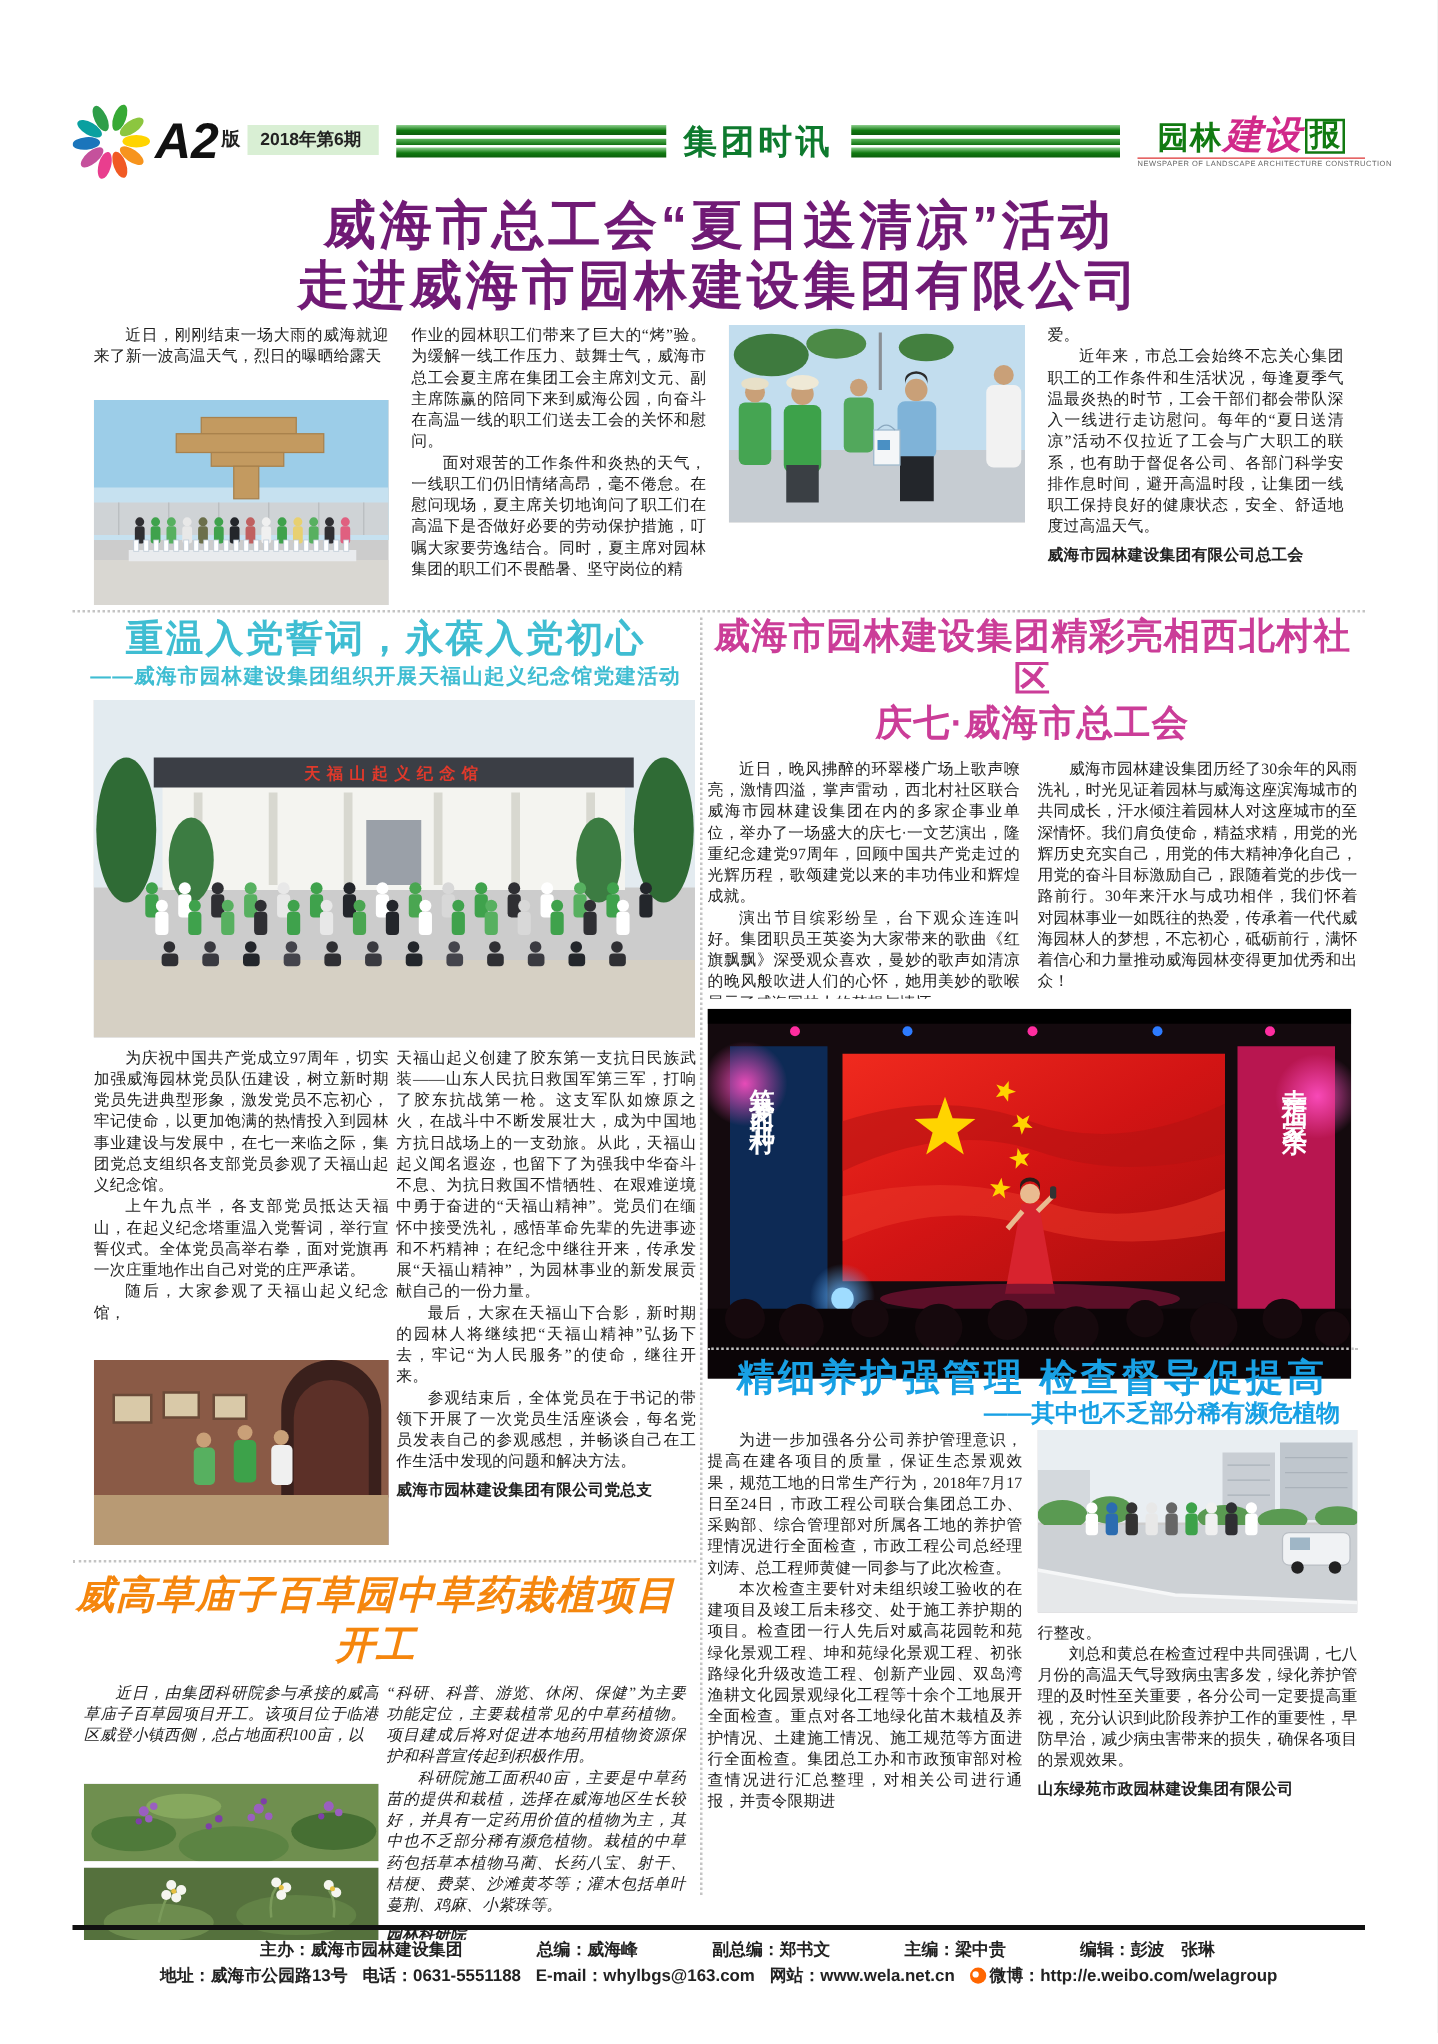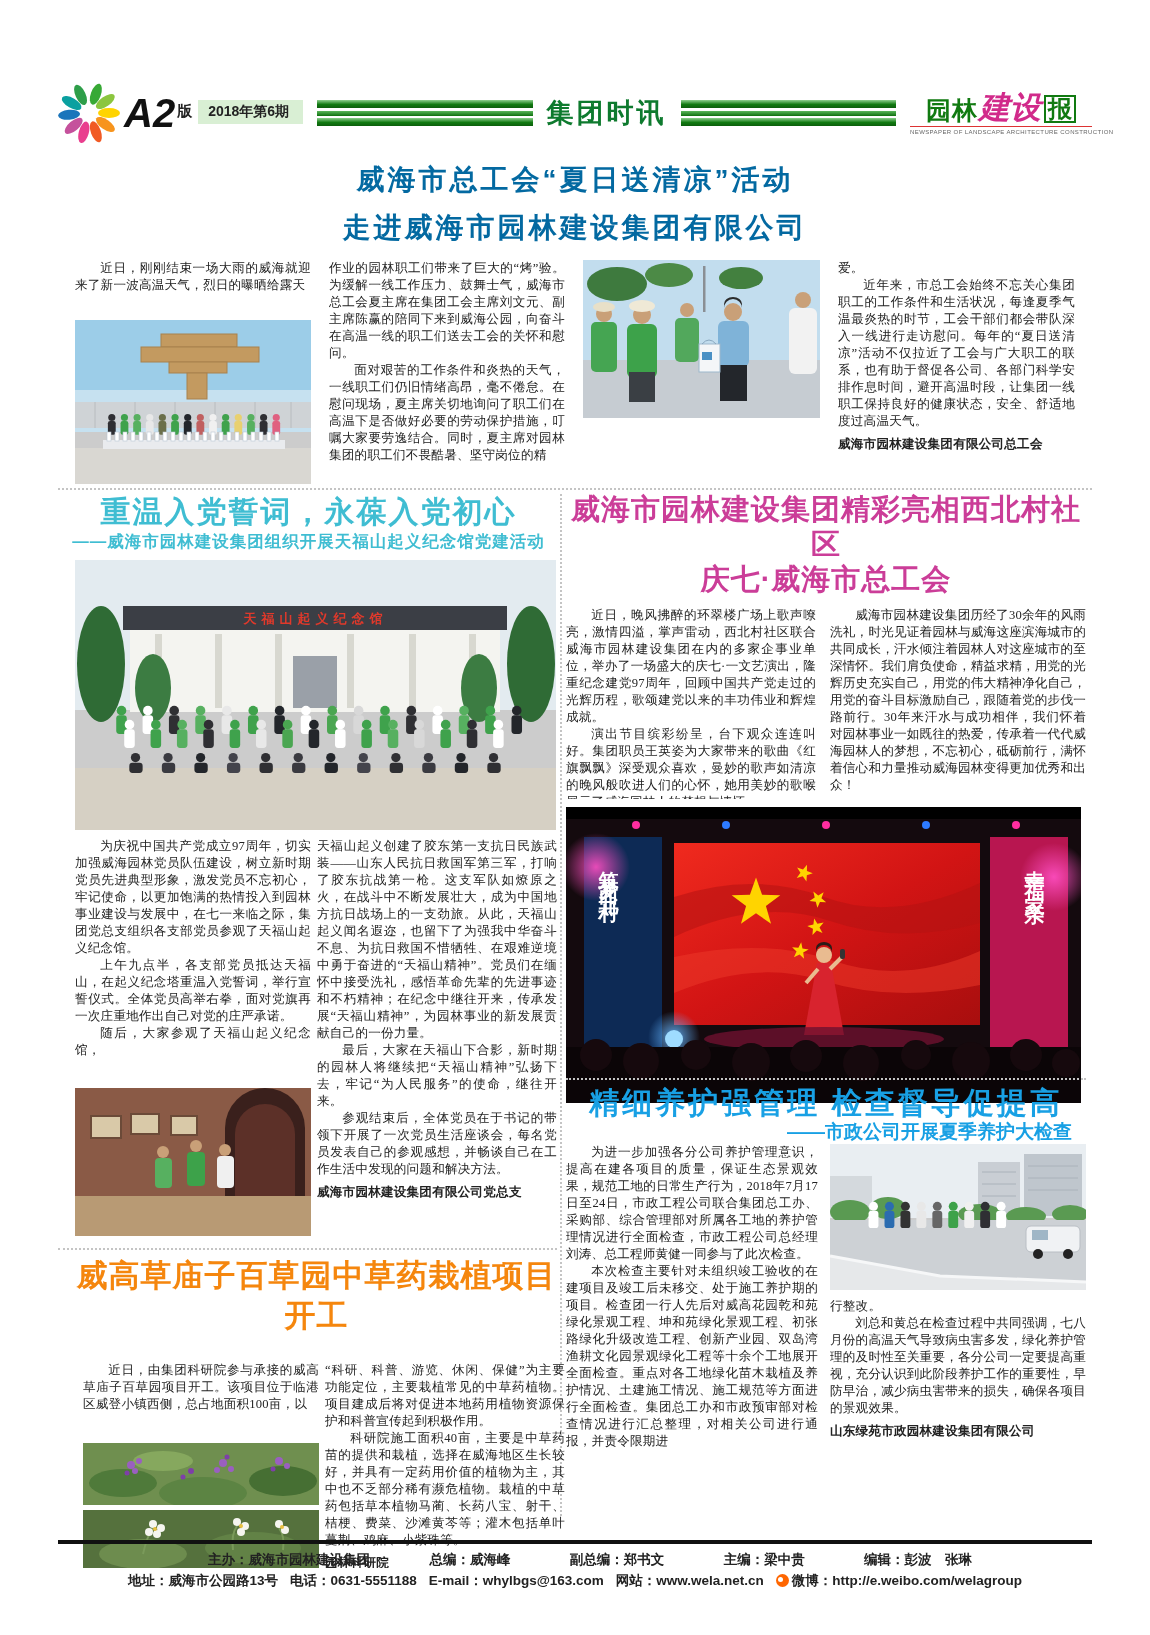--- a/index.html
+++ b/index.html
@@ -18,22 +18,22 @@
   .gbar i.mid{height:5px;background:linear-gradient(180deg,#5cb75c,#0f700f);}
   .section-title{font-size:27px;font-weight:bold;color:#0e7a2e;letter-spacing:3px;white-space:nowrap;}
   .paper-logo{width:182px;text-align:center;line-height:1;white-space:nowrap;}
   .paper-logo .row{display:flex;align-items:flex-end;justify-content:center;}
   .pl-green{color:#117a11;font-weight:bold;font-size:25px;letter-spacing:1px;}
   .pl-script{color:#d12a8a;font-weight:bold;font-style:italic;font-size:31px;margin:0 1px;}
   .pl-box{color:#117a11;font-weight:bold;font-size:24px;border:2px solid #117a11;padding:0 2px;margin-left:2px;}
   .pl-en{display:block;font-size:6px;letter-spacing:.4px;color:#666;border-top:1px solid #d33;
          margin-top:3px;padding-top:2px;font-family:"Liberation Sans",sans-serif;}
   
-  .h-lead{left:60px;top:156px;width:1030px;text-align:center;color:#0369a1;font-weight:bold;
-          font-size:28px;line-height:48px;letter-spacing:3px;}
+  .h-lead{left:60px;top:156px;width:1030px;text-align:center;color:#701a75;font-weight:bold;
+          font-size:42px;line-height:48px;letter-spacing:3px;}
   .h-party{color:#3fbdd2;font-weight:bold;font-size:30px;line-height:36px;text-align:center;letter-spacing:2px;}
   .h-party-sub{color:#3fbdd2;font-weight:bold;font-size:16.5px;text-align:center;letter-spacing:1px;line-height:22px;}
   .h-perf{color:#cb3d98;font-weight:bold;font-size:29px;line-height:35px;text-align:center;letter-spacing:1px;}
   .h-insp{color:#18a0e4;font-weight:bold;font-size:30px;line-height:34px;text-align:center;letter-spacing:3px;}
   .h-insp-sub{color:#18a0e4;font-weight:bold;font-size:19px;text-align:right;padding-right:14px;line-height:24px;}
   .h-herb{color:#f5860d;font-weight:bold;font-size:31px;line-height:40px;text-align:center;letter-spacing:1px;}
   
   .cols{display:flex;justify-content:space-between;}
   .col{display:flex;flex-direction:column;overflow:hidden;}
   .bt p{margin:0;font-size:12.6px;line-height:17px;text-align:justify;letter-spacing:.2px;}
@@ -351,23 +351,23 @@
         <p>天福山起义创建了胶东第一支抗日民族武装——山东人民抗日救国军第三军，打响了胶东抗战第一枪。这支军队如燎原之火，在战斗中不断发展壮大，成为中国地方抗日战场上的一支劲旅。从此，天福山起义闻名遐迩，也留下了为强我中华奋斗不息、为抗日救国不惜牺牲、在艰难逆境中勇于奋进的“天福山精神”。党员们在缅怀中接受洗礼，感悟革命先辈的先进事迹和不朽精神；在纪念中继往开来，传承发展“天福山精神”，为园林事业的新发展贡献自己的一份力量。</p>
         <p class="ind">最后，大家在天福山下合影，新时期的园林人将继续把“天福山精神”弘扬下去，牢记“为人民服务”的使命，继往开来。</p>
         <p class="ind">参观结束后，全体党员在于书记的带领下开展了一次党员生活座谈会，每名党员发表自己的参观感想，并畅谈自己在工作生活中发现的问题和解决方法。</p>
         <p class="sig">威海市园林建设集团有限公司党总支</p>
       </div>
     </div>
   </div>
 
   <div class="abs hsep" style="left:58px;top:1248px;width:499px;"></div>
 
-  <div class="abs" style="left:68px;top:1256px;width:497px;">
+  <div class="abs" style="left:52px;top:1256px;width:497px;font-style:italic;">
     <div class="h-herb sans">威高草庙子百草园中草药栽植项目开工</div>
-    <div class="cols" style="padding-left:15px;margin-top:26px;">
+    <div class="cols" style="padding-left:15px;margin-top:10px;">
       <div class="col bt" style="width:236px;height:206px;">
         <p class="ind">近日，由集团科研院参与承接的威高草庙子百草园项目开工。该项目位于临港区威登小镇西侧，总占地面积100亩，以</p>
         <div class="photo" style="width:236px;height:62px;margin-top:auto;">
           <svg viewBox="0 0 236 62">
             <rect width="236" height="62" fill="#6f8f4f"></rect>
             <ellipse cx="40" cy="40" rx="34" ry="14" fill="#4f7a3a"></ellipse>
             <ellipse cx="120" cy="50" rx="44" ry="16" fill="#5c8443"></ellipse>
             <ellipse cx="200" cy="38" rx="34" ry="15" fill="#466f33"></ellipse>
             <ellipse cx="80" cy="18" rx="30" ry="10" fill="#86a85e"></ellipse>
             <g fill="#9a5fc0">
@@ -511,21 +511,21 @@
       </svg>
       <div class="vtext" style="left:30px;top:48px;">筑梦西北村</div>
       <div class="vtext" style="right:32px;top:48px;">幸福一家亲</div>
     </div>
   </div>
 
   <div class="abs hsep" style="left:566px;top:1078px;width:520px;"></div>
 
   <div class="abs" style="left:566px;top:1086px;width:520px;">
     <div class="h-insp sans">精细养护强管理  检查督导促提高</div>
-    <div class="h-insp-sub sans">——市政公司开展夏季养护大检查</div>
+    <div class="h-insp-sub sans">——其中也不乏部分稀有濒危植物</div>
     <div class="cols" style="">
       <div class="col bt" style="width:252px;height:332px;">
         <p class="ind">为进一步加强各分公司养护管理意识，提高在建各项目的质量，保证生态景观效果，规范工地的日常生产行为，2018年7月17日至24日，市政工程公司联合集团总工办、采购部、综合管理部对所属各工地的养护管理情况进行全面检查，市政工程公司总经理刘涛、总工程师黄健一同参与了此次检查。</p>
         <p class="ind">本次检查主要针对未组织竣工验收的在建项目及竣工后未移交、处于施工养护期的项目。检查团一行人先后对威高花园乾和苑绿化景观工程、坤和苑绿化景观工程、初张路绿化升级改造工程、创新产业园、双岛湾渔耕文化园景观绿化工程等十余个工地展开全面检查。重点对各工地绿化苗木栽植及养护情况、土建施工情况、施工规范等方面进行全面检查。集团总工办和市政预审部对检查情况进行汇总整理，对相关公司进行通报，并责令限期进</p>
       </div>
       <div class="col bt" style="width:256px;height:332px;">
         <div class="photo" style="width:256px;height:146px;margin-bottom:8px;">
           <svg viewBox="0 0 256 146">
             <defs>
                 <g id="psn3">

